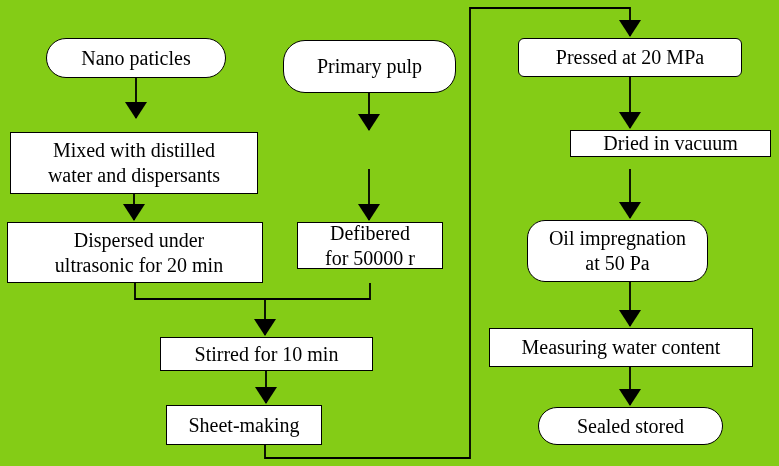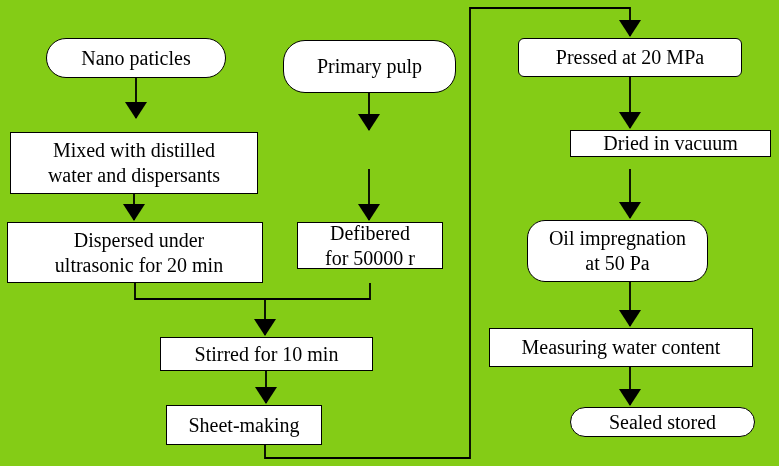--- a/index.html
+++ b/index.html
@@ -112,17 +112,17 @@
 
   <div class="node" style="left:527px; top:220px; width:181px; height:62px;border-radius:18px;">
     <span class="lbl">Oil impregnation
 at 50 Pa</span>
   </div>
 
   <div class="node" style="left:489px; top:328px; width:264px; height:39px;">
     <span class="lbl">Measuring water content</span>
   </div>
 
-  <div class="node stadium" style="left:570px; top:407px; width:185px; height:30px;">
+  <div class="node stadium" style="left:538px; top:407px; width:185px; height:38px;">
     <span class="lbl">Sealed stored</span>
   </div>
 
 </div>
 
 </body></html>

